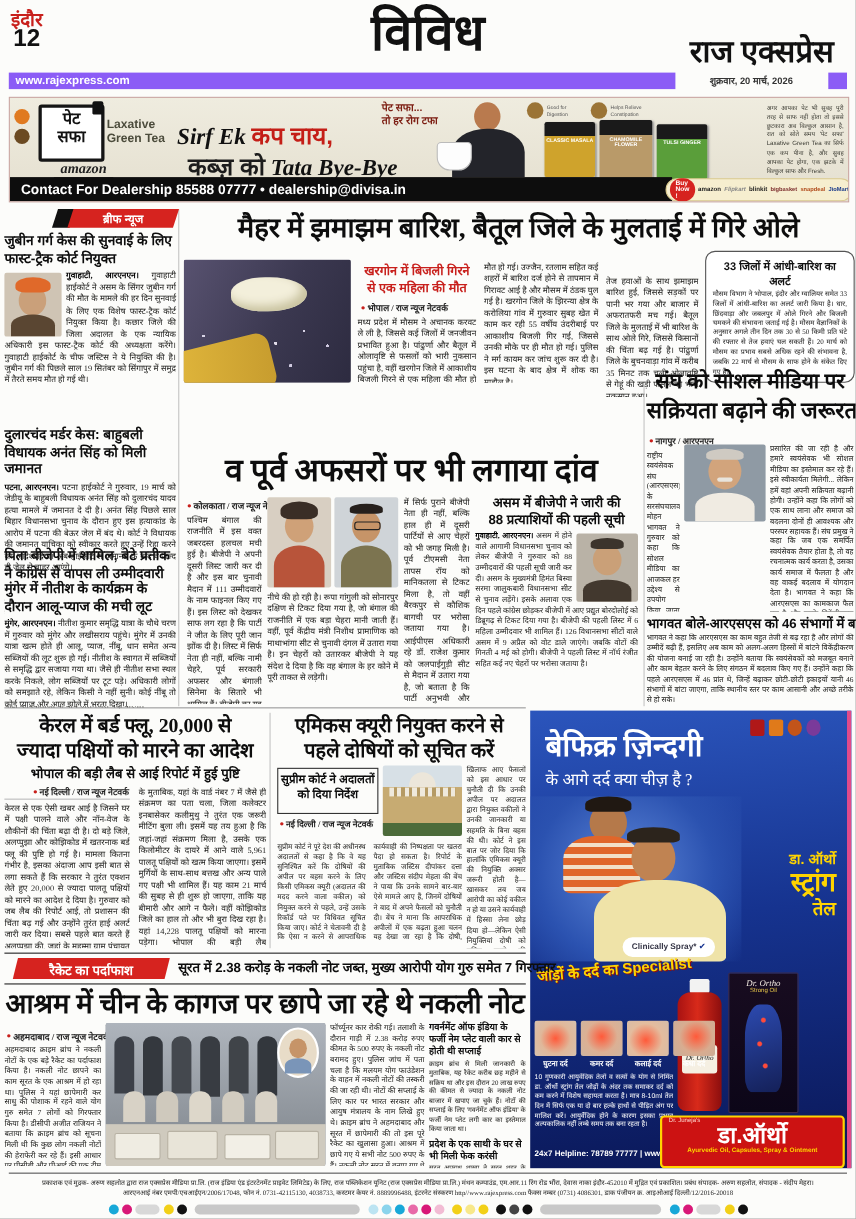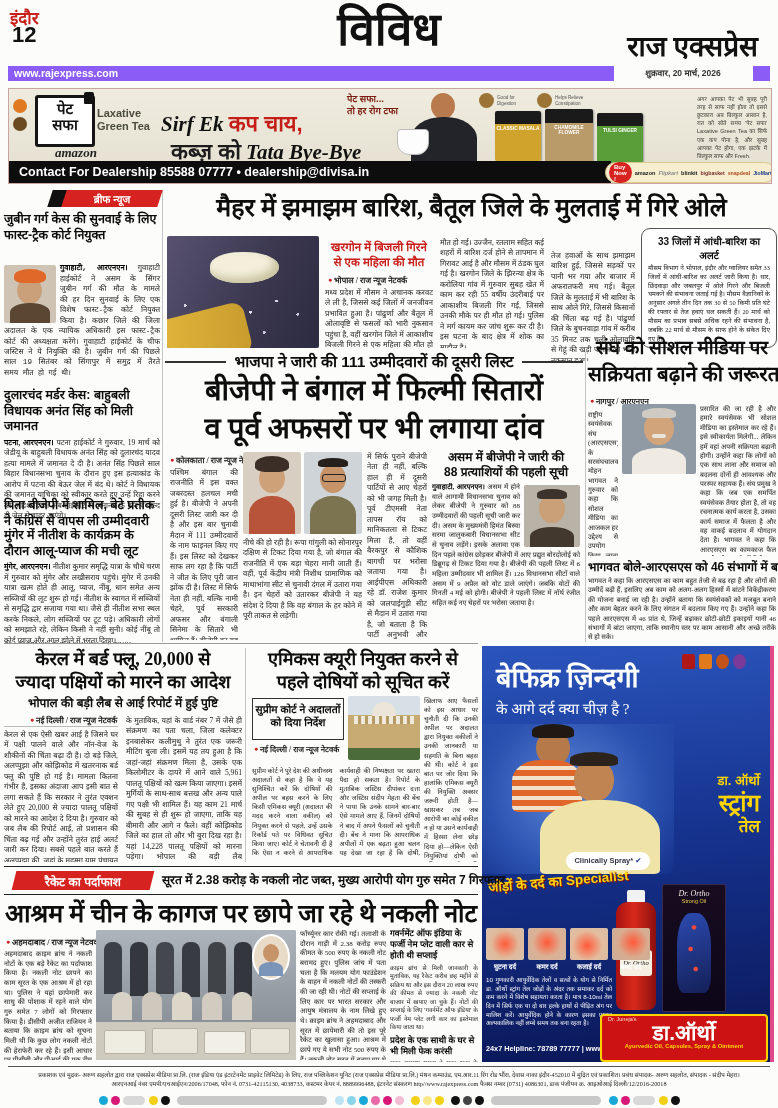--- a/index.html
+++ b/index.html
@@ -113,21 +113,21 @@
 
   <div class="vr" style="left:162px;top:190px;height:452px;"></div>
   <div class="abs" style="left:4px;top:190px;width:156px;height:17px;">
     <div class="bn-black abs" style="left:46px;top:0;width:16px;height:17px;"></div>
     <div class="bn-red abs" style="left:60px;top:0;width:96px;height:17px;"></div>
     <div class="abs sans b ctr" style="left:60px;top:2px;width:96px;color:#fff;font-size:10.5px;">ब्रीफ न्यूज</div>
   </div>
 
   <div class="abs" style="left:4px;top:212px;width:156px;">
     <div class="hl sans" style="font-size:12.5px;">जुबीन गर्ग केस की सुनवाई के लिए फास्ट-ट्रैक कोर्ट नियुक्त</div>
-    <div class="body-txt" style="margin-top:20px;font-family:Liberation Mono, monospace;">
+    <div class="body-txt" style="margin-top:3px;">
       <span class="ph" style="position:relative;float:left;width:52px;height:58px;margin:2px 4px 2px 0;background:#cfc4b4;display:block;">
         <span class="head" style="left:13px;top:12px;width:25px;height:27px;background:#caa07a;"></span>
         <span class="abs" style="left:10px;top:4px;width:32px;height:14px;background:#e0692a;border-radius:50% 50% 30% 30%;"></span>
         <span class="torso" style="left:6px;top:38px;width:40px;height:20px;background:#5a4632;"></span>
       </span>
       <span class="dateline">गुवाहाटी, आरएनएन।</span>
       <span>गुवाहाटी हाईकोर्ट ने असम के सिंगर जुबीन गर्ग की मौत के मामले की हर दिन सुनवाई के लिए एक विशेष फास्ट-ट्रैक कोर्ट नियुक्त किया है। कछार जिले की जिला अदालत के एक न्यायिक अधिकारी इस फास्ट-ट्रैक कोर्ट की अध्यक्षता करेंगे। गुवाहाटी हाईकोर्ट के चीफ जस्टिस ने ये नियुक्ति की है। जुबीन गर्ग की पिछले साल 19 सितंबर को सिंगापुर में समुद्र में तैरते समय मौत हो गई थी।</span>
     </div>
   </div>
 
@@ -181,26 +181,20 @@
   </div>
   <div class="abs byline dot" style="left:328px;top:274px;width:108px;font-size:8px;">भोपाल / राज न्यूज नेटवर्क</div>
   <div class="abs body-txt clip" style="left:325px;top:288px;width:108px;height:60px;">मध्य प्रदेश में मौसम ने अचानक करवट ले ली है, जिससे कई जिलों में जनजीवन प्रभावित हुआ है। पांढुर्णा और बैतूल में ओलावृष्टि से फसलों को भारी नुकसान पहुंचा है, वहीं खरगोन जिले में आकाशीय बिजली गिरने से एक महिला की मौत हो गई।</div>
   <div class="abs body-txt clip" style="left:440px;top:238px;width:104px;height:110px;">मौत हो गई। उज्जैन, रतलाम सहित कई शहरों में बारिश दर्ज होने से तापमान में गिरावट आई है और मौसम में ठंडक घुल गई है। खरगोन जिले के झिरन्या क्षेत्र के करोलिया गांव में गुरुवार सुबह खेत में काम कर रही 55 वर्षीय उंदरीबाई पर आकाशीय बिजली गिर गई, जिससे उनकी मौके पर ही मौत हो गई। पुलिस ने मर्ग कायम कर जांच शुरू कर दी है। इस घटना के बाद क्षेत्र में शोक का माहौल है।</div>
   <div class="abs body-txt clip" style="left:551px;top:238px;width:84px;height:110px;margin-top:13px;">तेज हवाओं के साथ झमाझम बारिश हुई, जिससे सड़कों पर पानी भर गया और बाजार में अफरातफरी मच गई। बैतूल जिले के मुलताई में भी बारिश के साथ ओले गिरे, जिससे किसानों की चिंता बढ़ गई है। पांढुर्णा जिले के बुचनवाड़ा गांव में करीब 35 मिनट तक चली ओलावृष्टि से गेहूं की खड़ी फसल को भारी नुकसान हुआ।</div>
   <div class="abs alertbox clip" style="left:641px;top:228px;width:122px;height:108px;">
     <div class="sans b ctr" style="font-size:10px;margin-bottom:2px;">33 जिलों में आंधी-बारिश का अलर्ट</div>
     <div class="jst" style="font-size:6.4px;line-height:1.38;color:#222;">मौसम विभाग ने भोपाल, इंदौर और ग्वालियर समेत 33 जिलों में आंधी-बारिश का अलर्ट जारी किया है। धार, छिंदवाड़ा और जबलपुर में ओले गिरने और बिजली चमकने की संभावना जताई गई है। मौसम वैज्ञानिकों के अनुसार अगले तीन दिन तक 30 से 50 किमी प्रति घंटे की रफ्तार से तेज हवाएं चल सकती हैं। 20 मार्च को मौसम का प्रभाव सबसे अधिक रहने की संभावना है, जबकि 22 मार्च से मौसम के साफ होने के संकेत दिए गए हैं।</div>
   </div>
 
-  <div class="abs" style="left:165px;top:352px;width:418px;display:flex;align-items:center;gap:8px;">
-    <span style="flex:1;height:2px;background:#333;"></span>
-    <span class="sans hl nw" style="font-size:15.5px;">भाजपा ने जारी की 111 उम्मीदवारों की दूसरी लिस्ट</span>
-    <span style="flex:1;height:2px;background:#333;"></span>
-  </div>
-  <div class="abs hl nw ctr" style="left:165px;top:372px;width:418px;font-size:29px;">बीजेपी ने बंगाल में फिल्मी सितारों</div>
   <div class="abs hl nw ctr" style="left:165px;top:410px;width:418px;font-size:29px;">व पूर्व अफसरों पर भी लगाया दांव</div>
 
   <div class="abs byline dot" style="left:170px;top:454px;font-size:8px;">कोलकाता / राज न्यूज नेटवर्क</div>
   <div class="abs body-txt clip" style="left:170px;top:468px;width:68px;height:172px;">पश्चिम बंगाल की राजनीति में इस वक्त जबरदस्त हलचल मची हुई है। बीजेपी ने अपनी दूसरी लिस्ट जारी कर दी है और इस बार चुनावी मैदान में 111 उम्मीदवारों के नाम फाइनल किए गए हैं। इस लिस्ट को देखकर साफ लग रहा है कि पार्टी ने जीत के लिए पूरी जान झोंक दी है। लिस्ट में सिर्फ नेता ही नहीं, बल्कि नामी चेहरे, पूर्व सरकारी अफसर और बंगाली सिनेमा के सितारे भी शामिल हैं। बीजेपी का यह दांव बंगाल की राजनीति में एक बड़ी हलचल मचा रहा है।</div>
 
   <div class="ph" style="left:243px;top:452px;width:58px;height:82px;background:#d8cfc2;">
     <div class="head" style="left:16px;top:12px;width:26px;height:29px;background:#cfa178;"></div>
     <div class="abs" style="left:12px;top:4px;width:34px;height:16px;background:#3a2e26;border-radius:50% 50% 30% 30%;"></div>
     <div class="torso" style="left:6px;top:44px;width:46px;height:38px;background:#b8543a;"></div>
   </div>

